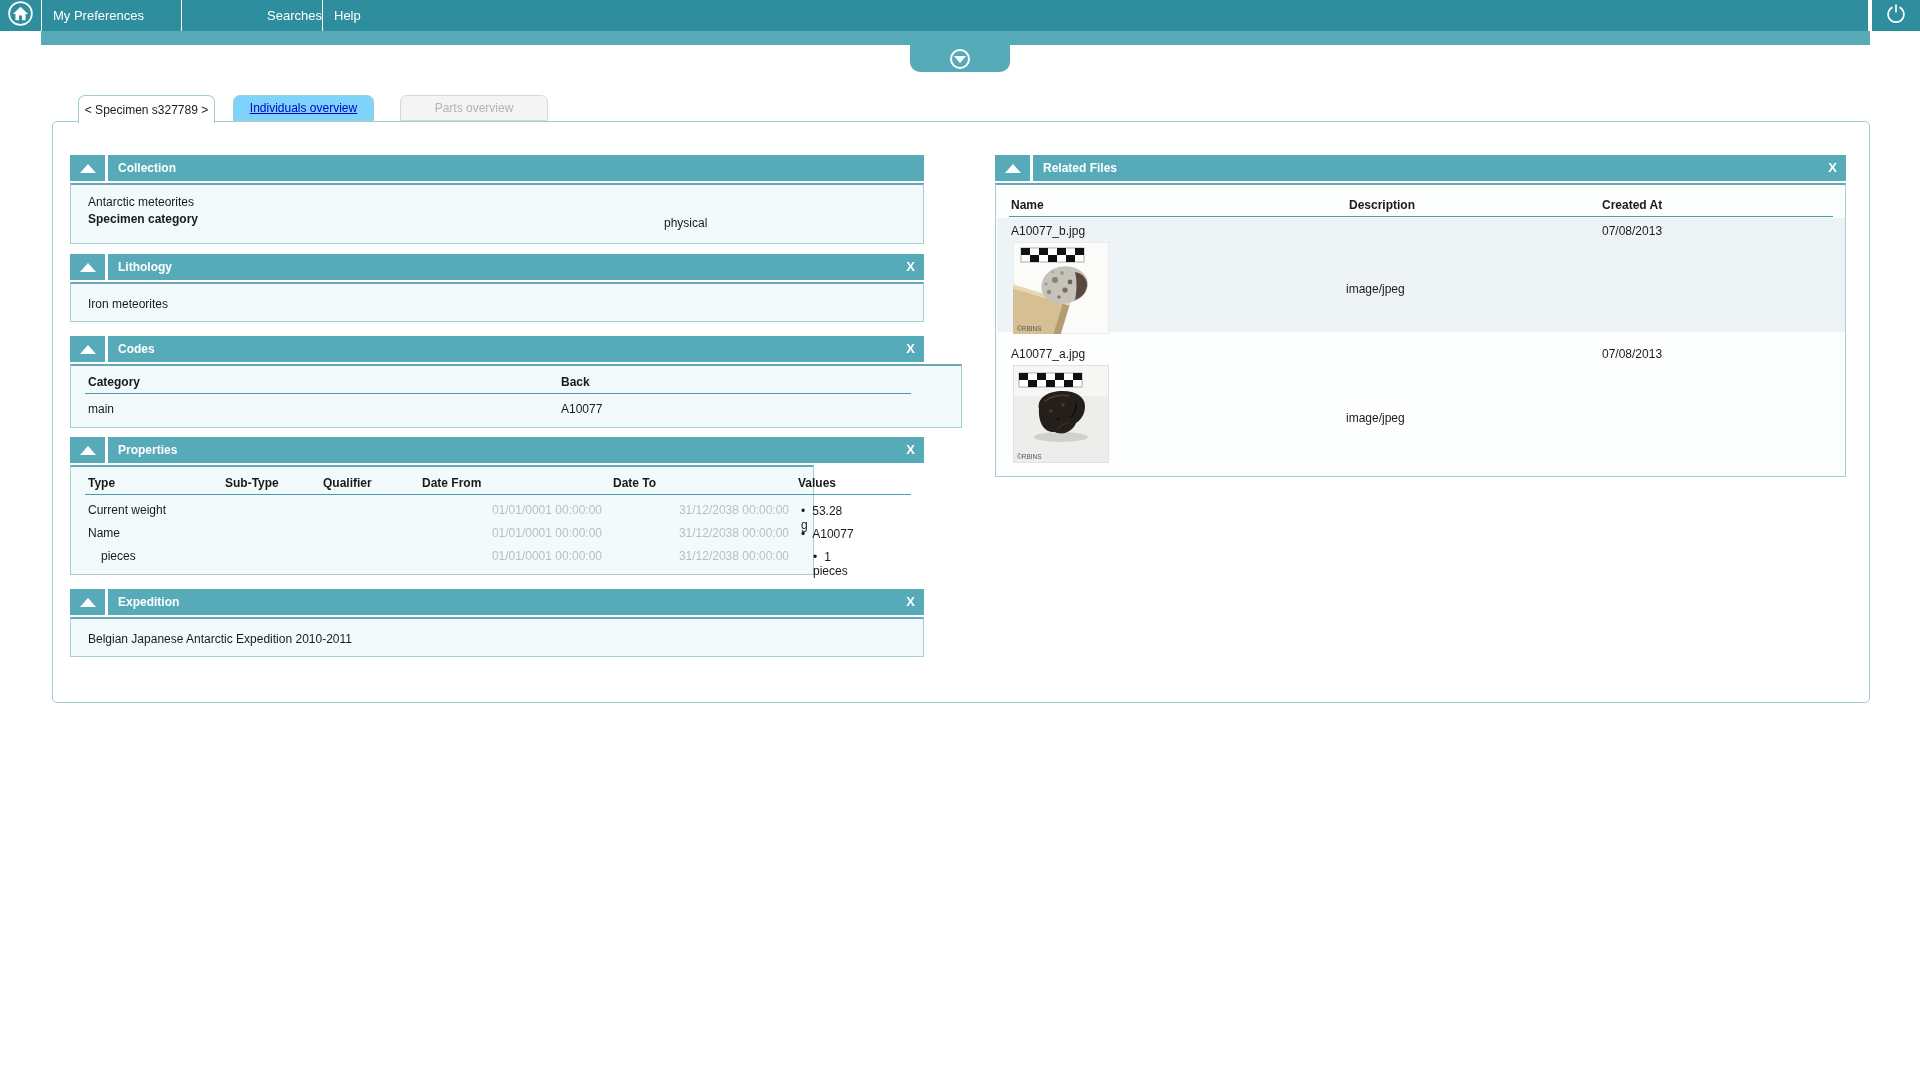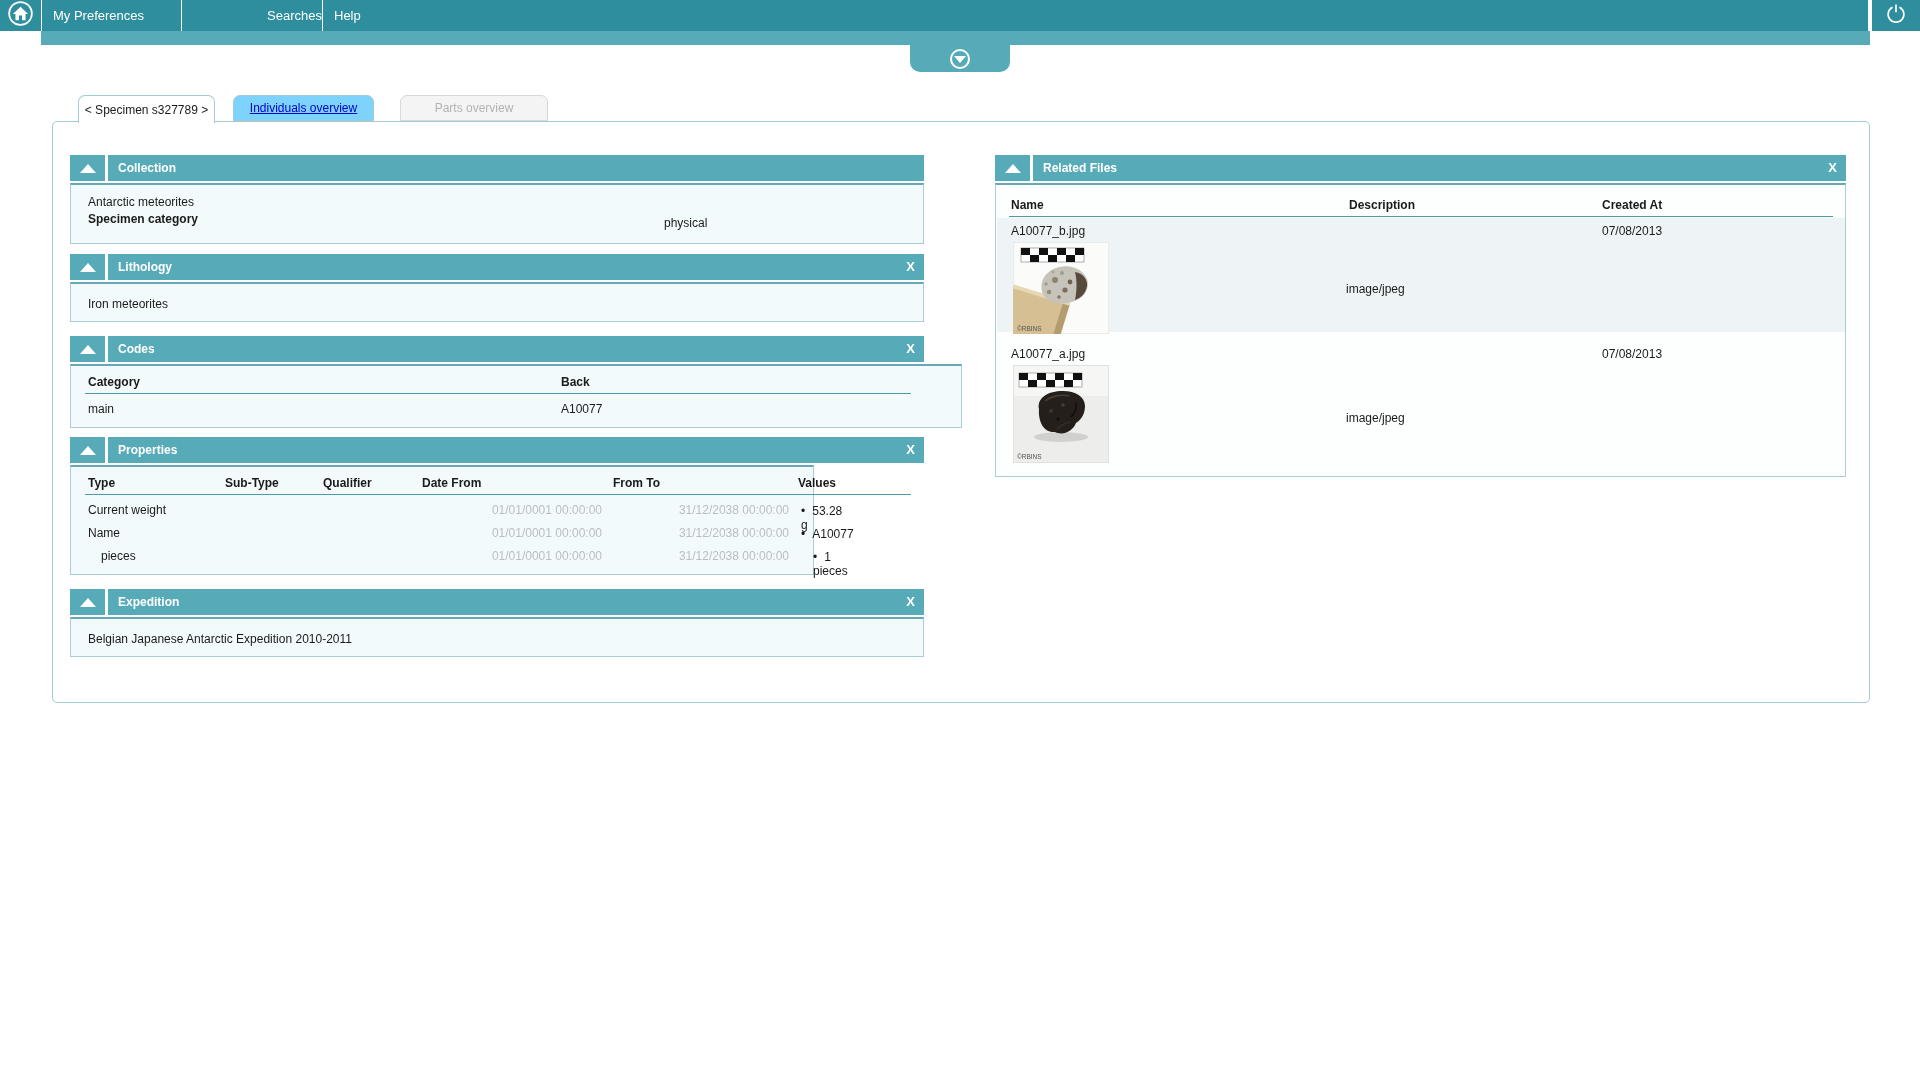--- a/index.html
+++ b/index.html
@@ -146,21 +146,21 @@
       <span class="tri-up"></span>
     </span>
   <span class="panel-title">Properties</span>
   <span class="close-btn">X</span>
 </div>
 <div class="panel-body" style="left:70px; top:465px; width:744px; height:110px;">
   <div class="abs b" style="left:17px;  top:9px;">Type</div>
   <div class="abs b" style="left:154px; top:9px;">Sub-Type</div>
   <div class="abs b" style="left:252px; top:9px;">Qualifier</div>
   <div class="abs b" style="left:351px; top:9px;">Date From</div>
-  <div class="abs b" style="left:542px; top:9px;">From To</div>
+  <div class="abs b" style="left:542px; top:9px;">Date To</div>
   <div class="abs b" style="left:727px; top:9px;">Values</div>
   <div class="hline" style="left:14px; top:27px; width:826px;"></div>
 
   <div class="abs" style="left:17px; top:36px;">Current weight</div>
   <div class="abs gray ralign" style="left:351px; top:36px; width:180px;">01/01/0001 00:00:00</div>
   <div class="abs gray ralign" style="left:538px; top:36px; width:180px;">31/12/2038 00:00:00</div>
   <div class="abs" style="left:730px; top:37px;"><span class="bullet">•</span><span>53.28 g</span></div>
 
   <div class="abs" style="left:17px; top:59px;">Name</div>
   <div class="abs gray ralign" style="left:351px; top:59px; width:180px;">01/01/0001 00:00:00</div>

